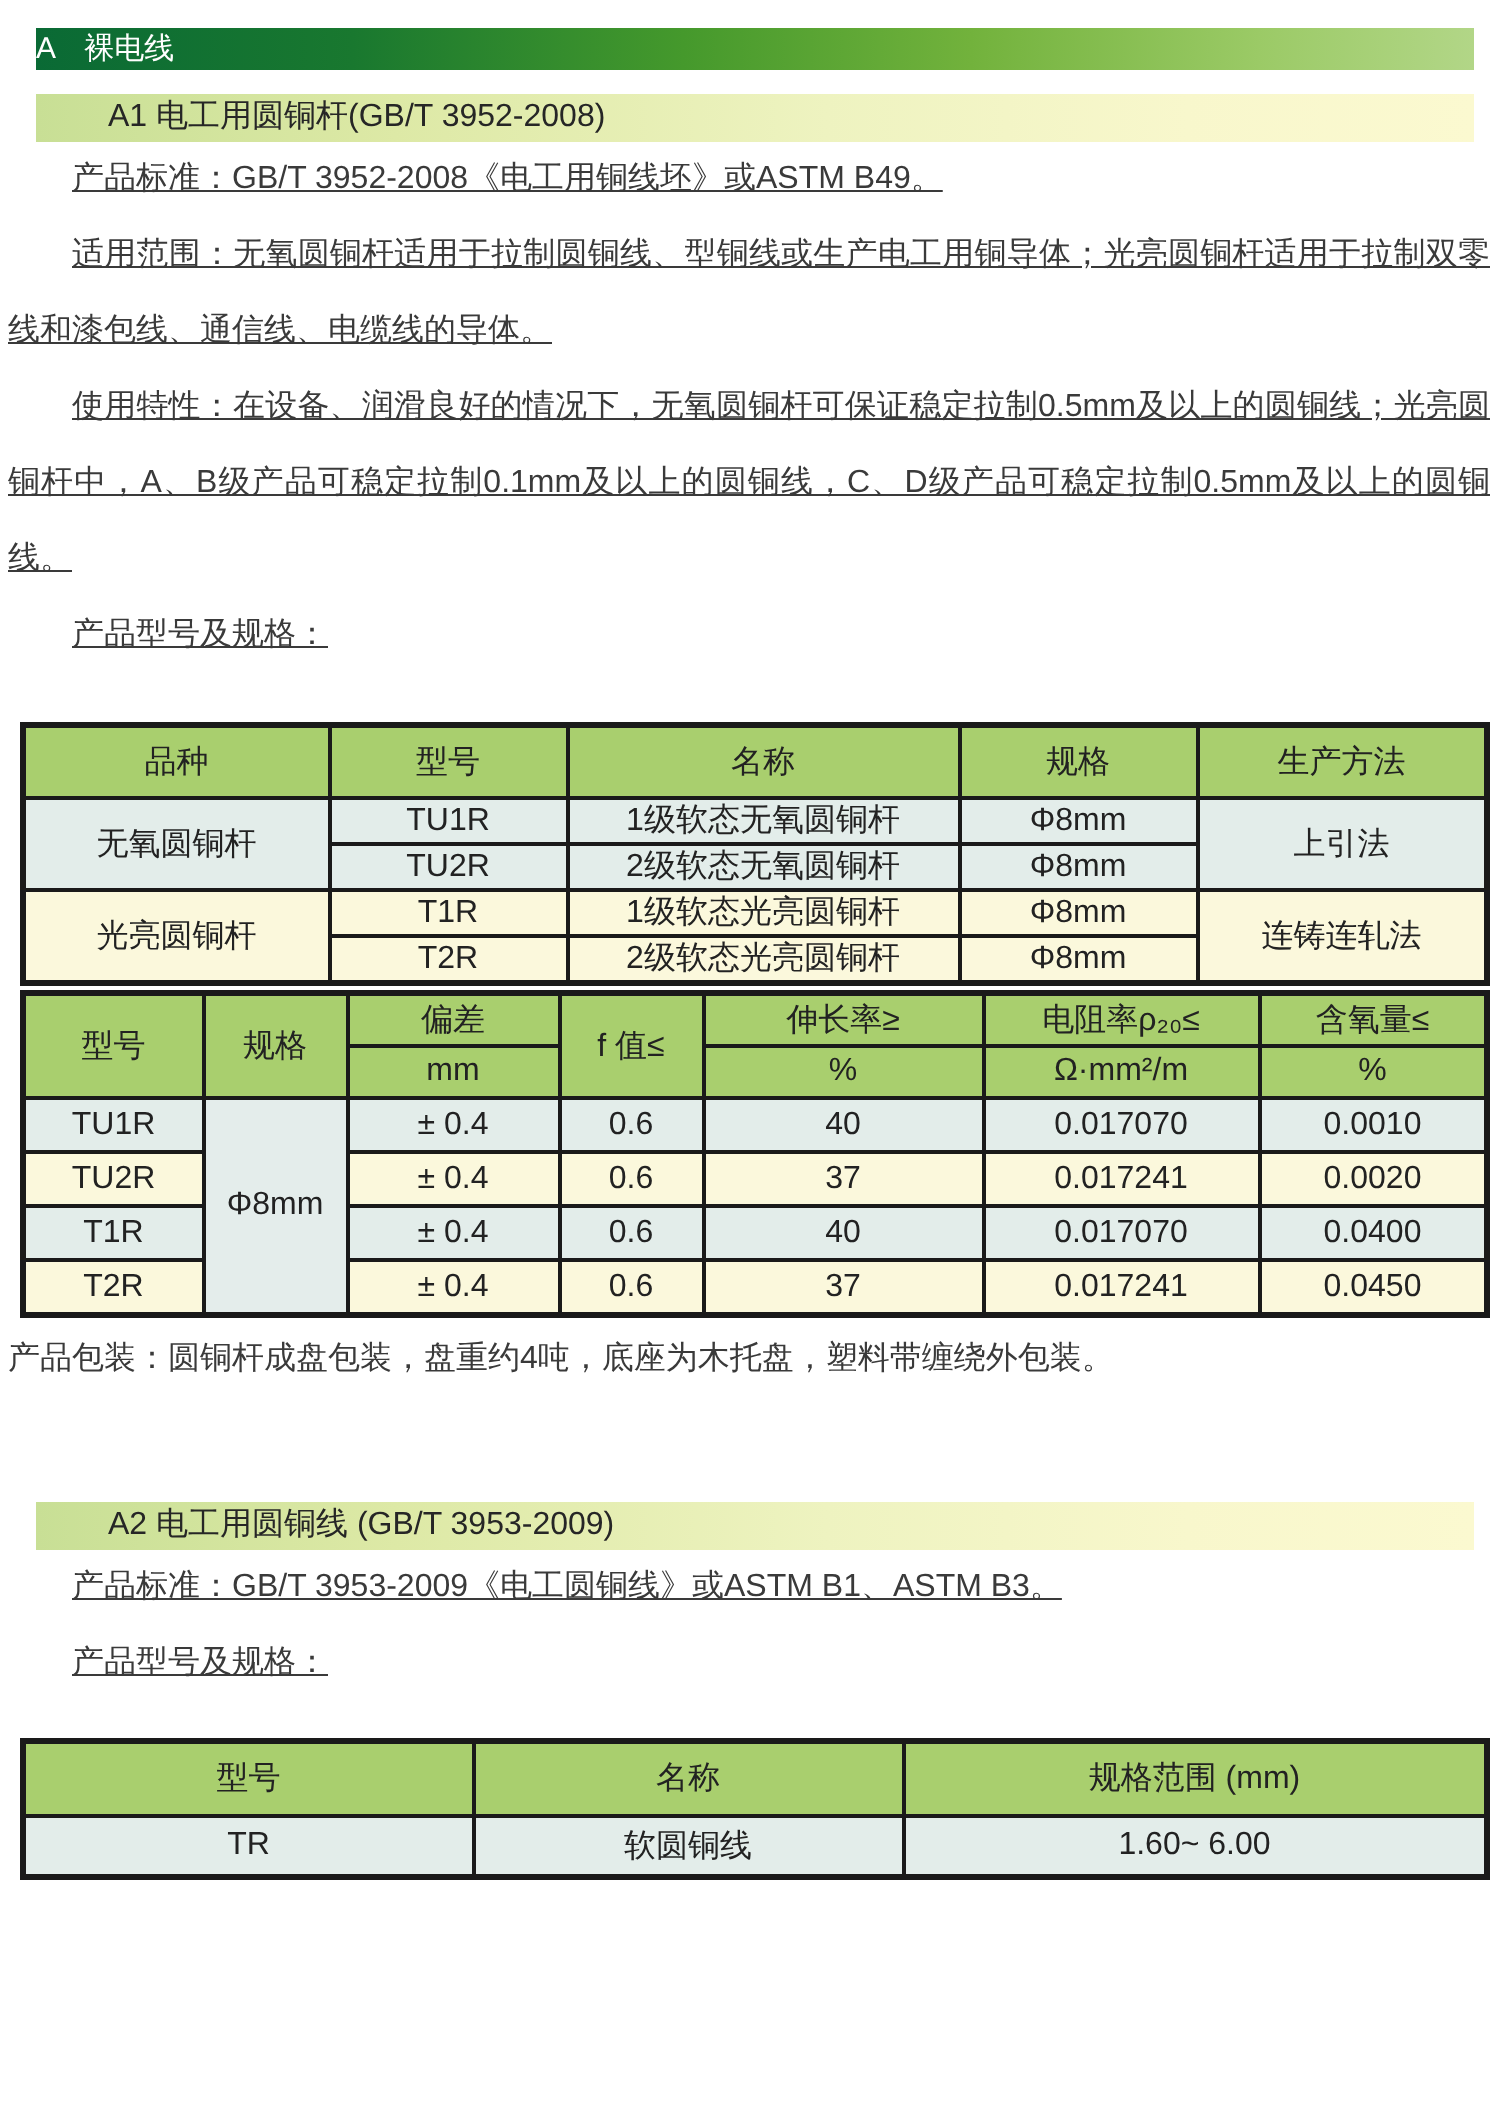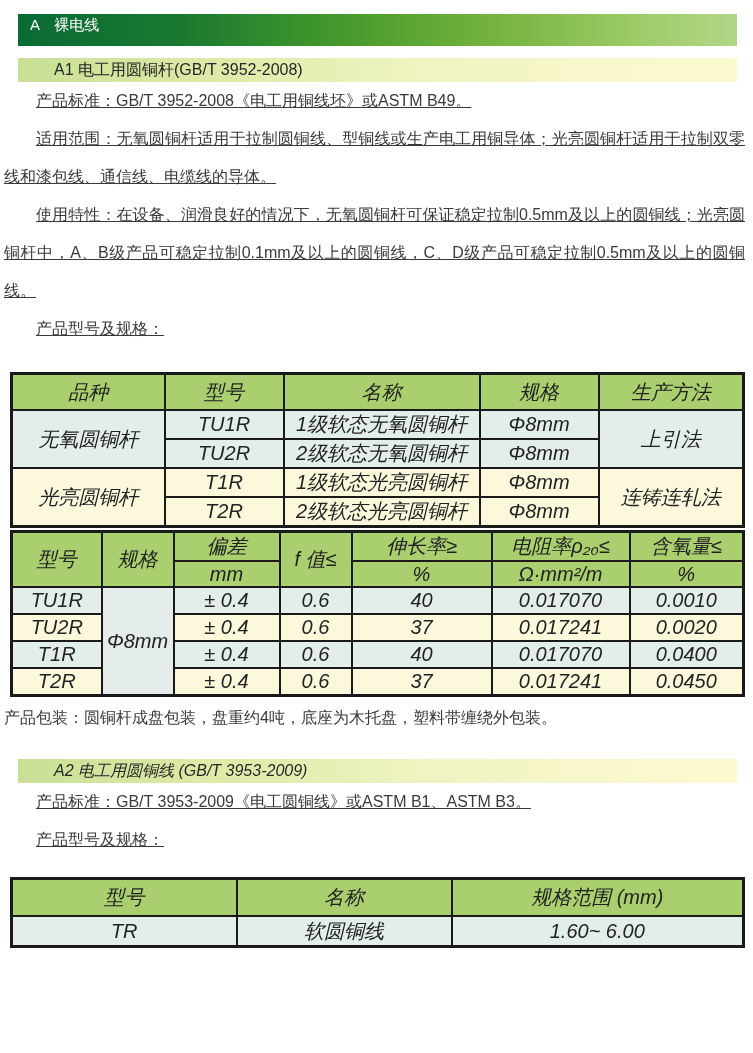--- a/index.html
+++ b/index.html
@@ -2,37 +2,36 @@
 <html><head>
 <meta charset="utf-8">
 <style>
   html,body{margin:0;padding:0;}
   body{
     width:753px;height:1053px;background:#ffffff;overflow:hidden;
     font-family:"Liberation Sans","DejaVu Sans",sans-serif;
     color:#3a3a3a;-webkit-font-smoothing:antialiased;
   }
   .topbar{
-    margin:14px 0 0 18px;width:719px;height:32px;line-height:21px;
-    box-sizing:border-box;padding-left:12px;font-size:15px;color:#ffffff;
+    margin:14px 0 0 18px;width:719px;height:21px;line-height:21px;
+    box-sizing:border-box;padding-left:0;font-size:15px;color:#ffffff;
     background:linear-gradient(90deg,#0a6a35 0%,#19782f 22%,#45992c 45%,#72b23c 65%,#9bca66 85%,#b2d687 100%);
   }
   .secbar{
     margin:12px 0 0 18px;width:719px;height:24px;line-height:24px;
     box-sizing:border-box;padding-left:36px;font-size:16px;color:#262626;
     background:linear-gradient(90deg,#c8df95 0%,#dde9a6 25%,#eef3c0 55%,#f8f7cc 80%,#fbf9d0 100%);
   }
-  .secbar.a2{margin-top:22px;font-style:italic;}
+  .secbar.a2{margin-top:52px;}
   .para{margin:0 8px 0 4px;font-size:16px;line-height:38px;text-align:justify;}
   .indent{text-indent:32px;text-decoration:underline;}
   table{
     border-collapse:collapse;table-layout:fixed;margin-left:10px;width:732px;
-    font-size:20px;color:#222222;text-align:center;
+    font-size:16px;color:#222222;text-align:center;
     border:3px solid #1a1a1a;
-    font-style:italic;
   }
   th,td{border:2px solid #1a1a1a;padding:0 2px;font-weight:normal;overflow:hidden;}
   th{background:#a9cf6e;}
   .row-blue{background:#e3edea;}
   .row-yellow{background:#fbf8dc;}
   .spec-span{background:#e4edeb;}
   .t1{margin-top:24px;}
   .t1 th{height:34px;}
   .t1 td{height:21px;}
   .t2{margin-top:2px;}

